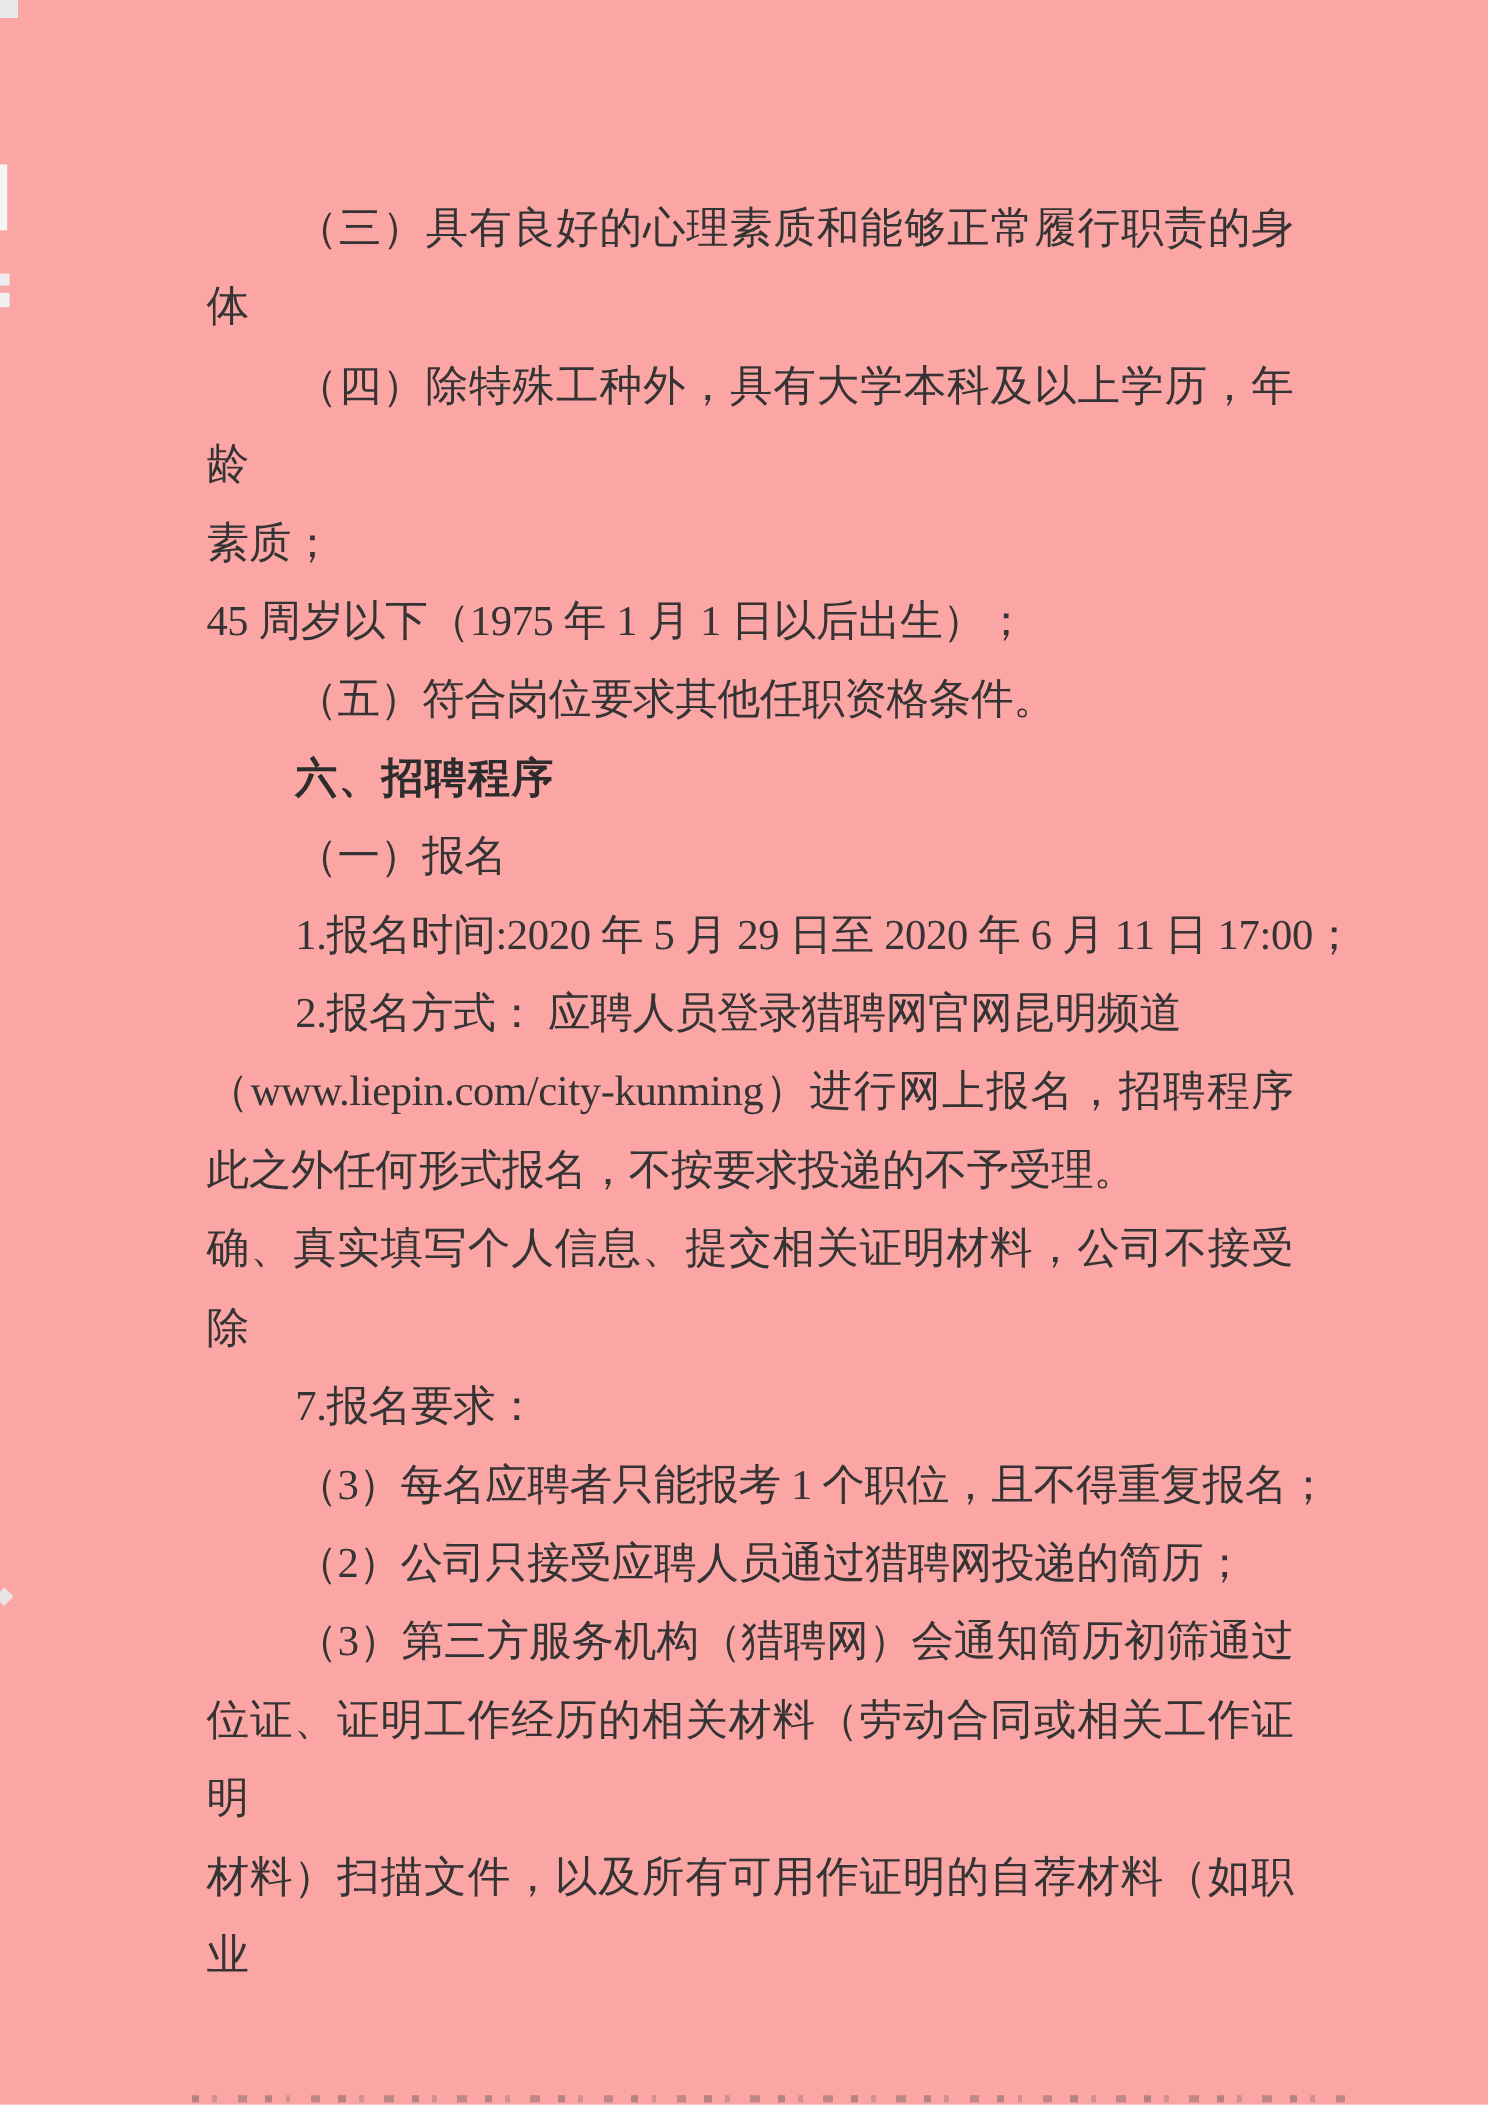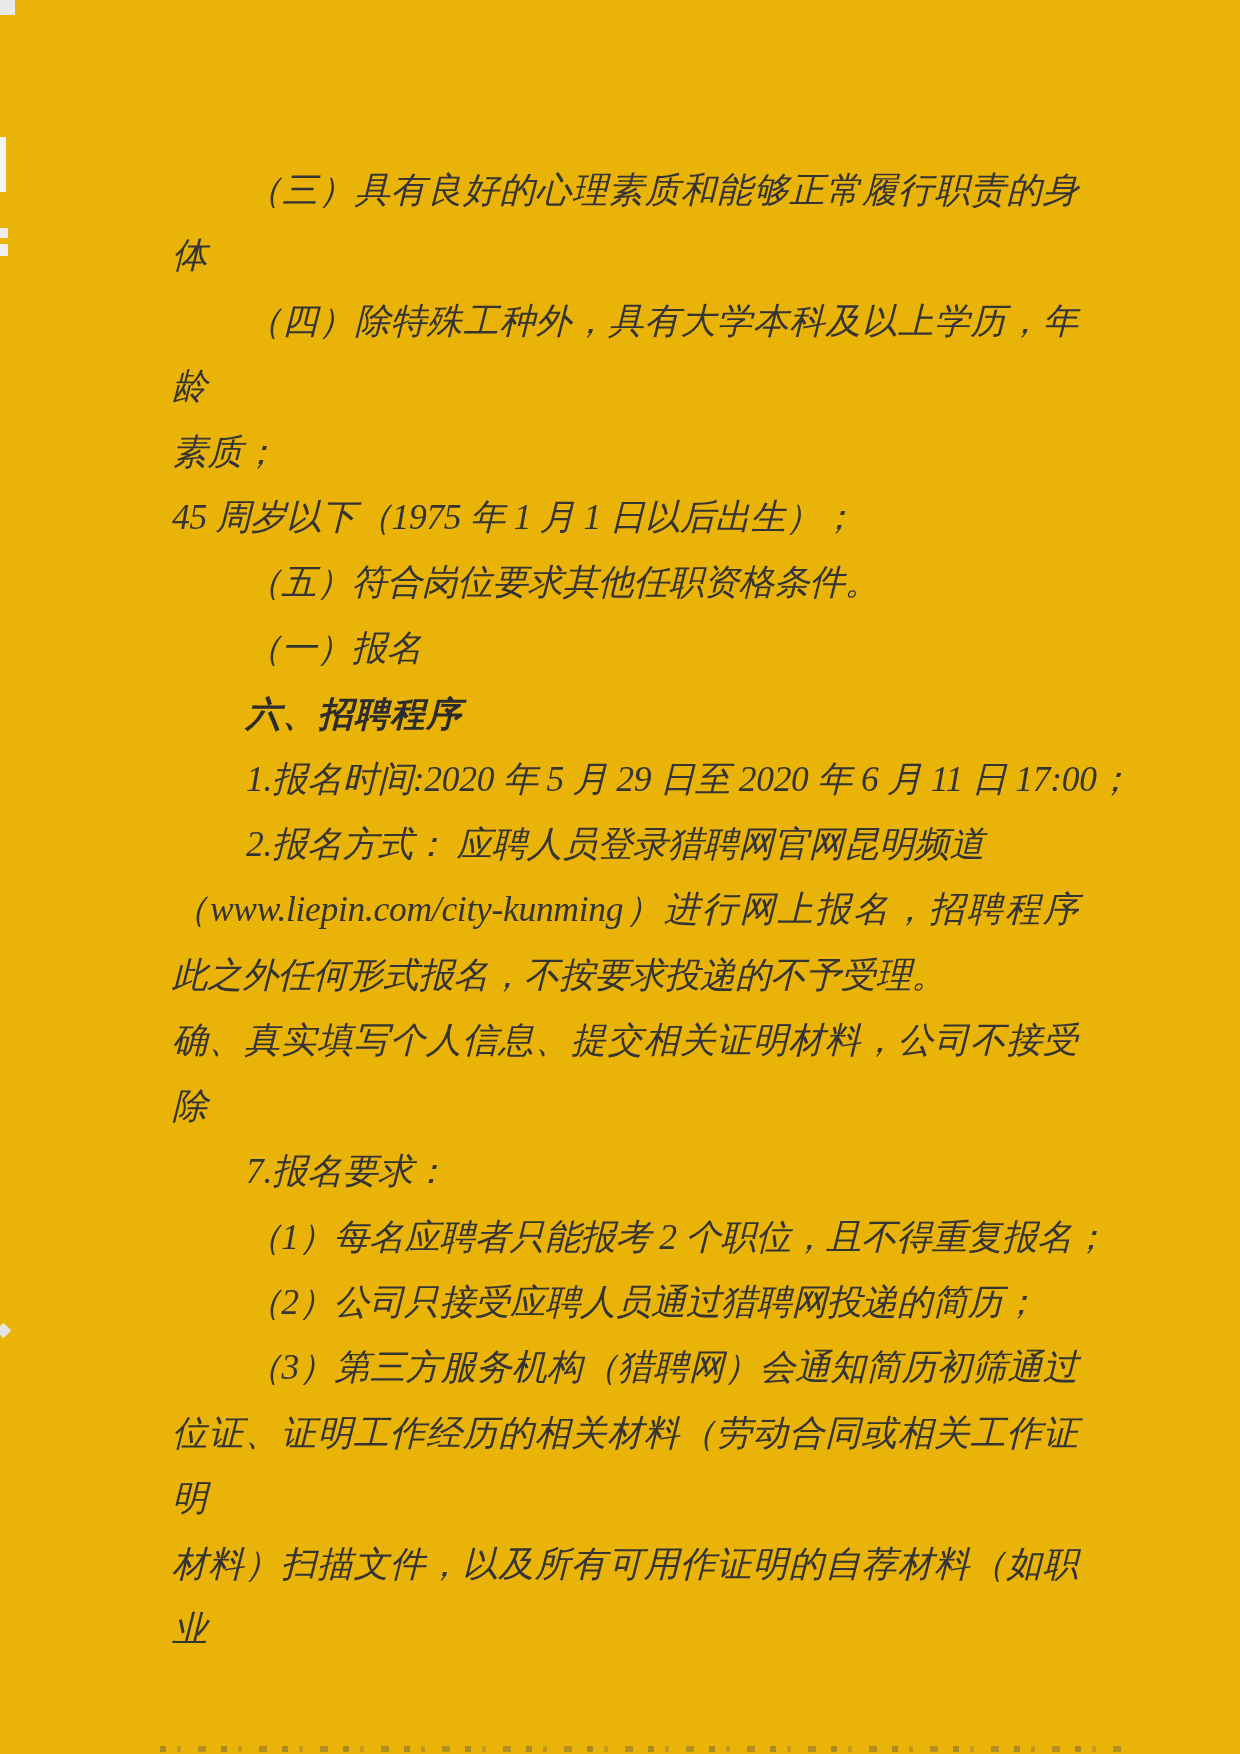--- a/index.html
+++ b/index.html
@@ -9,22 +9,21 @@
   body {
     width: 1240px;
     height: 1754px;
     position: relative;
     overflow: hidden;
     font-family: "Liberation Serif", "DejaVu Serif", serif;
   }
   .page {
     position: absolute;
     inset: 0;
-    background: #eab308;
-    font-style: italic;
+    background: #fca5a5;
   }
   .doc-body {
     position: absolute;
     left: 172px;
     top: 158px;
     width: 906px;
     font-size: 35.5px;
     line-height: 65.4px;
     letter-spacing: -0.3px;
     color: #343434;
@@ -117,29 +116,29 @@
   <div class="edge-mark-a"></div>
   <div class="edge-mark-b"></div>
   <div class="edge-diamond"></div>
 
   <div class="doc-body">
     <div class="line indent justify">（三）具有良好的心理素质和能够正常履行职责的身体</div>
     <div class="line indent justify">（四）除特殊工种外，具有大学本科及以上学历，年龄</div>
     <div class="line">素质；</div>
     <div class="line">45 周岁以下（1975 年 1 月 1 日以后出生）；</div>
     <div class="line indent">（五）符合岗位要求其他任职资格条件。</div>
+    <div class="line indent heading">六、招聘程序</div>
     <div class="line indent">（一）报名</div>
-    <div class="line indent heading">六、招聘程序</div>
     <div class="line indent">1.报名时间:2020 年 5 月 29 日至 2020 年 6 月 11 日 17:00；</div>
     <div class="line indent">2.报名方式： 应聘人员登录猎聘网官网昆明频道</div>
     <div class="line justify">（www.liepin.com/city-kunming）进行网上报名，招聘程序</div>
     <div class="line">此之外任何形式报名，不按要求投递的不予受理。</div>
     <div class="line justify">确、真实填写个人信息、提交相关证明材料，公司不接受除</div>
     <div class="line indent">7.报名要求：</div>
-    <div class="line indent">（1）每名应聘者只能报考 2 个职位，且不得重复报名；</div>
+    <div class="line indent">（3）每名应聘者只能报考 1 个职位，且不得重复报名；</div>
     <div class="line indent">（2）公司只接受应聘人员通过猎聘网投递的简历；</div>
     <div class="line indent justify">（3）第三方服务机构（猎聘网）会通知简历初筛通过</div>
     <div class="line justify">位证、证明工作经历的相关材料（劳动合同或相关工作证明</div>
     <div class="line justify">材料）扫描文件，以及所有可用作证明的自荐材料（如职业</div>
 
   </div>
 
   <div class="bottom-cutoff"></div>
 
 </div>

